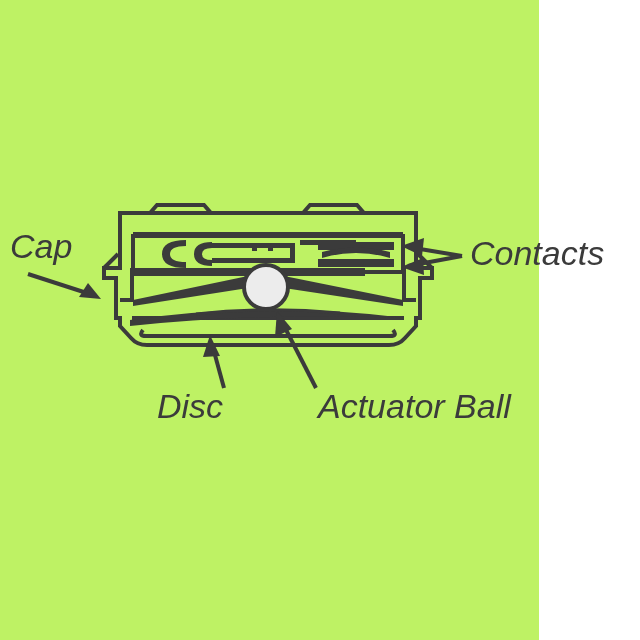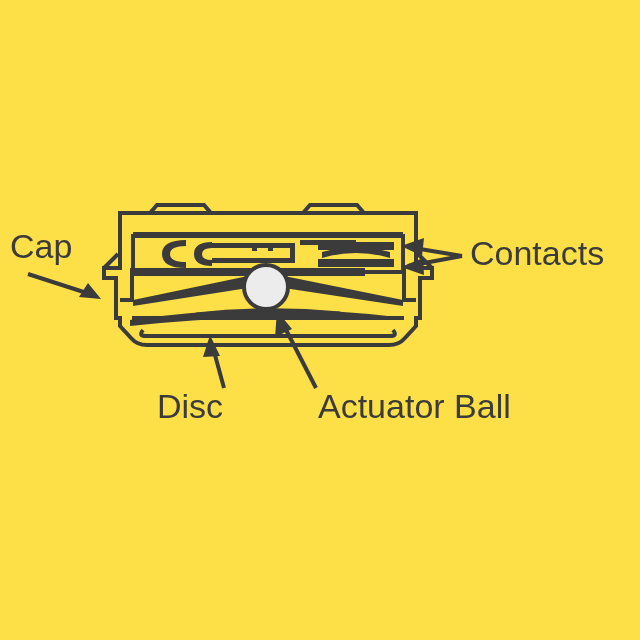--- a/index.html
+++ b/index.html
@@ -1,18 +1,18 @@
 <!DOCTYPE html>
 <html><head>
 <meta charset="utf-8">
 <style>
   html,body{margin:0;padding:0;background:#ffffff;}
   body{width:640px;height:640px;overflow:hidden;
        font-family:"Liberation Sans","DejaVu Sans",sans-serif;}
-  #stage{position:relative;width:640px;height:640px;background:#fde047;}
+  #stage{position:relative;width:539px;height:640px;background:#bef264;font-style:italic;}
   svg{display:block;width:640px;height:640px;}
   .lbl{font-family:"Liberation Sans","DejaVu Sans",sans-serif;
        font-size:34px;fill:#3b3b3b;font-weight:400;}
 </style>
 </head>
 <body>
 
 <div id="stage">
 <svg viewBox="0 0 640 640" xmlns="http://www.w3.org/2000/svg">
 

